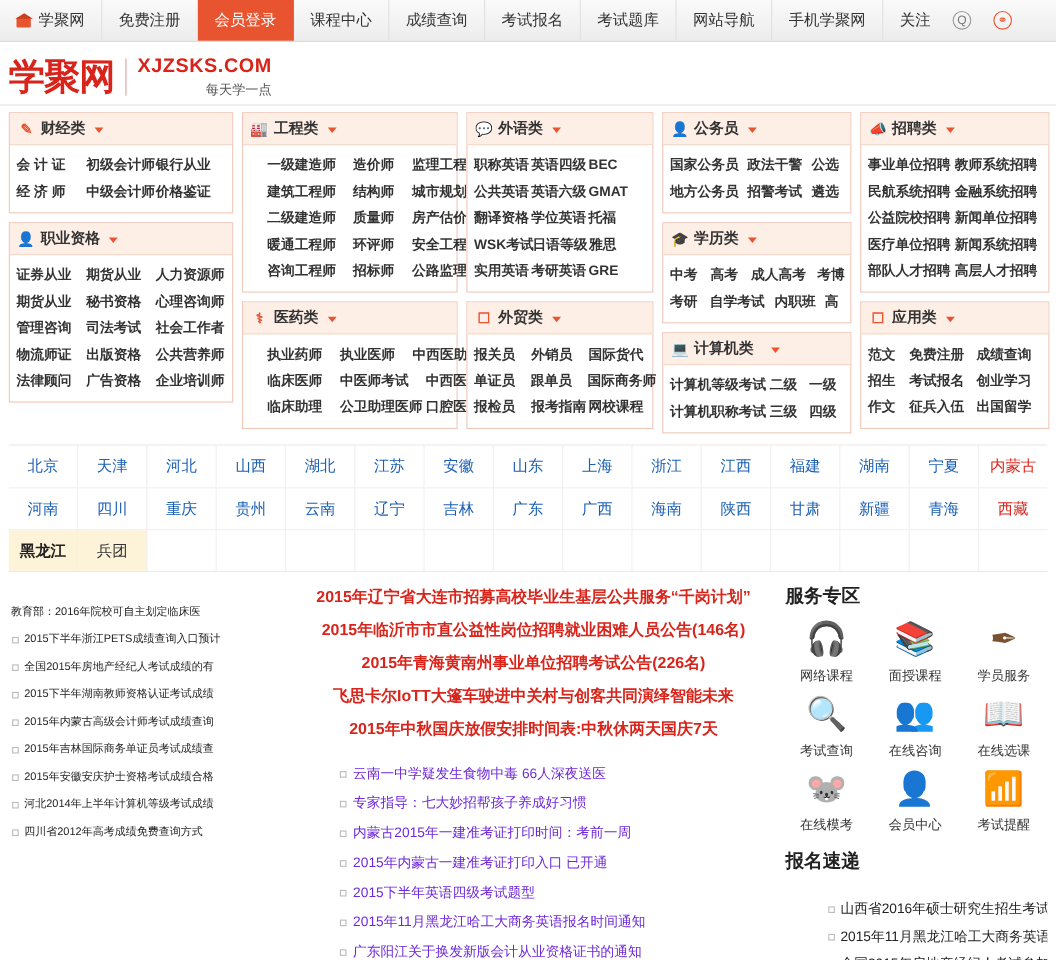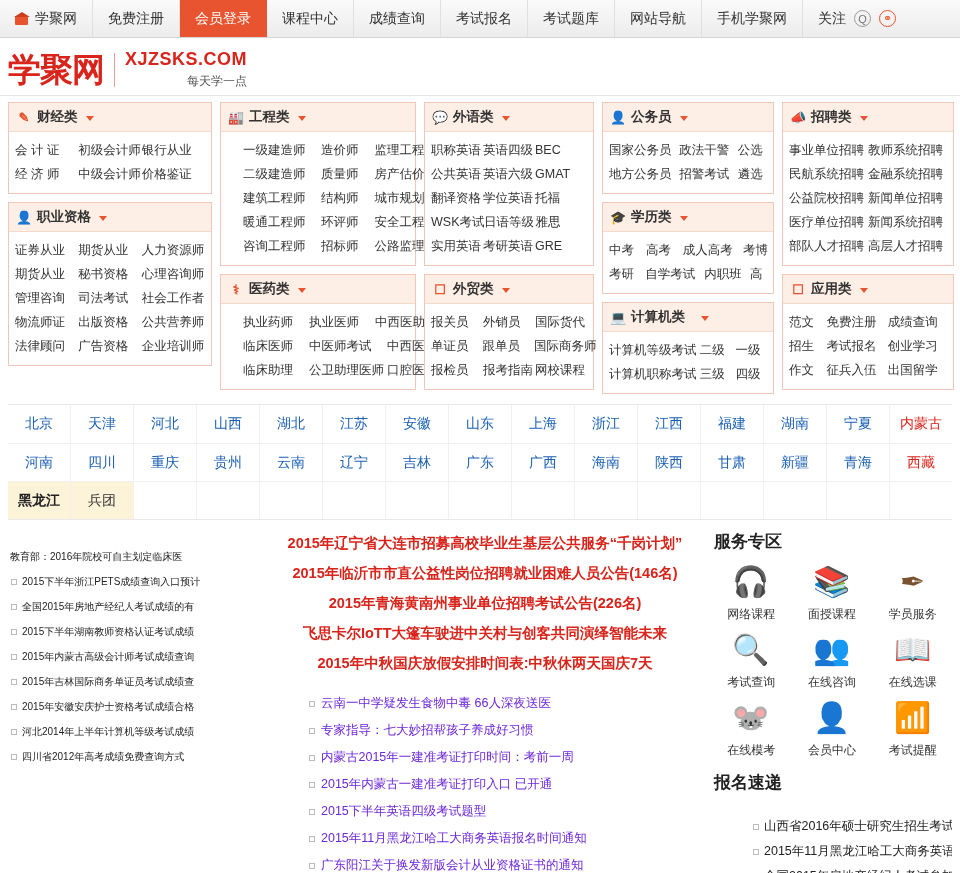--- a/index.html
+++ b/index.html
@@ -44,21 +44,21 @@
   .home-icon:before {
     content: ""; position: absolute; left: 0; top: 4px;
     width: 13px; height: 9px; background: #e8542f; border-radius: 1px;
   }
   .home-icon:after {
     content: ""; position: absolute; left: -1px; top: 0;
     border-left: 8px solid transparent; border-right: 8px solid transparent;
     border-bottom: 5px solid #c8401d;
   }
   .topnav .spacer { flex: 1; border-right: none; }
-  .topnav .follow { border-right: none; gap: 8px; }
+  .topnav .follow { border-right: none; gap: 20px; }
   .circ-icon {
     width: 17px; height: 17px; border-radius: 50%;
     border: 1px solid #9a9a9a; color: #777; font-size: 11px;
     display: inline-flex; align-items: center; justify-content: center;
   }
   .circ-icon.weibo { border-color: #e8542f; color: #e8542f; }
 
   
   .logobar {
     height: 58px;
@@ -117,21 +117,21 @@
   }
   .panel-hd .ico {
     width: 14px; height: 14px; color: #e8542f; font-size: 13px;
     display: inline-flex; align-items: center; justify-content: center;
   }
   .panel-hd .caret {
     width: 0; height: 0; margin-left: 2px; margin-top: 3px;
     border-left: 4px solid transparent; border-right: 4px solid transparent;
     border-top: 5px solid #e8542f;
   }
-  .panel-bd { padding: 6px 6px 7px 6px; }
+  .panel-bd { padding: 6px 6px 7px 6px; font-weight: bold; }
   .panel-bd .row {
     display: flex;
     line-height: 24px;
   }
   .panel-bd .row a {
     color: #333; text-decoration: none; font-size: 12.5px; white-space: nowrap;
     cursor: pointer;
   }
 
   
@@ -381,28 +381,28 @@
         <span>工程类</span>
         <span class="caret"></span>
       </div>
       <div class="panel-bd">
         <div class="row">
           <a>一级建造师</a>
           <a>造价师</a>
           <a>监理工程师</a>
         </div>
         <div class="row">
+          <a>建筑工程师</a>
+          <a>结构师</a>
+          <a>城市规划师</a>
+        </div>
+        <div class="row">
           <a>二级建造师</a>
           <a>质量师</a>
           <a>房产估价师</a>
-        </div>
-        <div class="row">
-          <a>建筑工程师</a>
-          <a>结构师</a>
-          <a>城市规划师</a>
         </div>
         <div class="row">
           <a>暖通工程师</a>
           <a>环评师</a>
           <a>安全工程师</a>
         </div>
         <div class="row">
           <a>咨询工程师</a>
           <a>招标师</a>
           <a>公路监理师</a>

